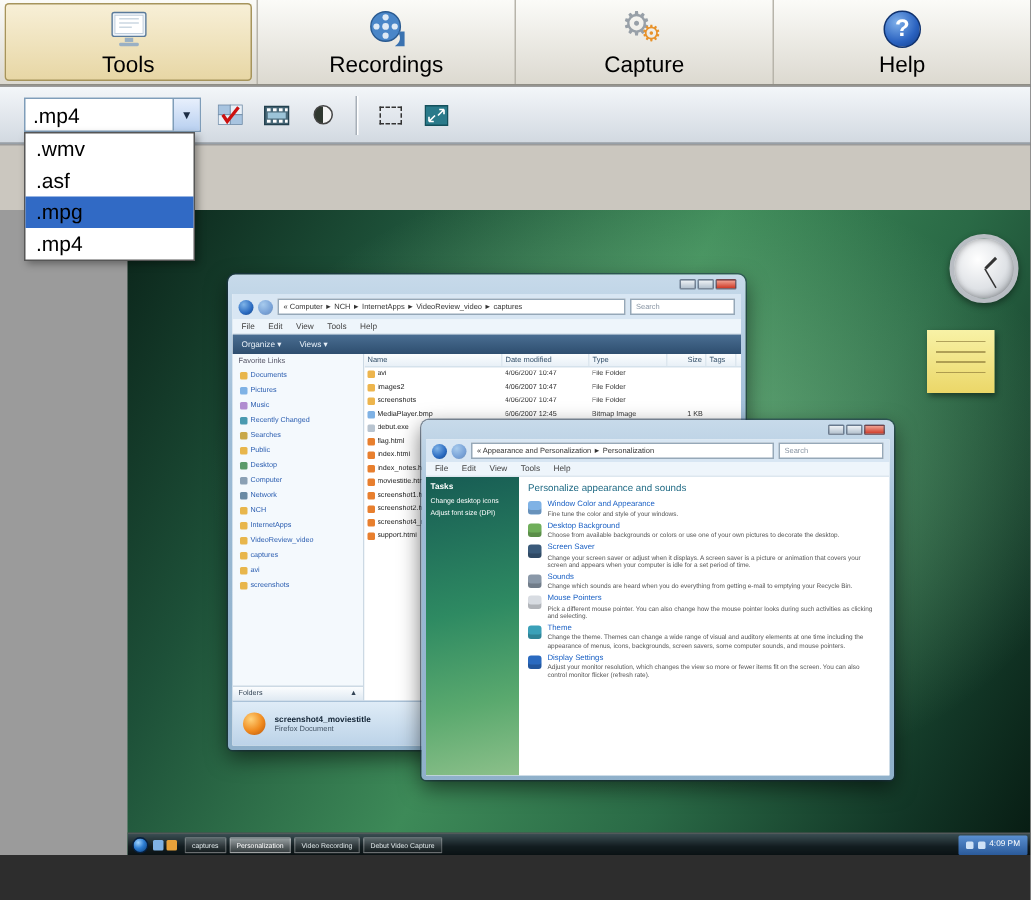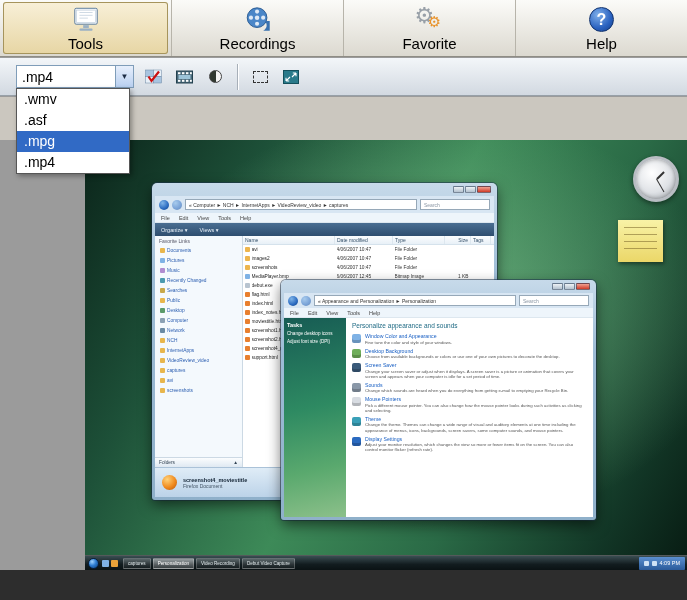--- a/index.html
+++ b/index.html
@@ -34,21 +34,21 @@
   .mini-btn { width: 24px; height: 24px; background: none; border: none; display: flex; align-items: center; justify-content: center; }
   .vsep { width: 1px; height: 26px; background: #a7afb8; box-shadow: 1px 0 0 #fff; margin: 0 3px; }
   .contrast-ic { width: 13px; height: 13px; border-radius: 50%; border: 1px solid #444;
     background: linear-gradient(90deg, #303830 50%, #f4f4f4 50%); }
   .dashed-ic { width: 15px; height: 12px; border: 1px dashed #333; }
 
   
   .dropdown { position: absolute; left: 16px; top: 88px; width: 114px; background: #fff;
     border: 1px solid #565656; box-shadow: 2px 2px 5px rgba(0,0,0,.35); z-index: 99; }
   .dd-item { height: 21px; line-height: 21px; padding-left: 7px; font-size: 14px; color: #000; cursor: default; }
-  .dd-item.hl { background: #316ac5; color: #ffffff; }
+  .dd-item.hl { background: #316ac5; color: #000000; }
 
   
   .preview { position: absolute; top: 97px; left: 0; width: 687px; height: 503px; background: #9b9b9b; }
   .strip-top { position: absolute; top: 0; left: 0; width: 100%; height: 43px; background: #cbc7bf; }
   .strip-bottom { position: absolute; bottom: 0; left: 0; width: 100%; height: 30px; background: #2d2d2d; }
 
   .shot { position: absolute; left: 85px; top: 43px; width: 602px; height: 430px; overflow: hidden;
     background:
       radial-gradient(ellipse 420px 300px at 58% 42%, rgba(150,215,160,.55), rgba(0,0,0,0) 70%),
       linear-gradient(118deg, #0b241a 0%, #1d5038 22%, #3d8a58 48%, #2a6a46 68%, #123626 88%, #071b12 100%); }
@@ -196,21 +196,21 @@
       </div>
     </div>
     <div class="tb-cell">
       <div class="tb-btn">
         <span class="tb-ic">
           <span class="gearwrap">
               <span class="gear1">⚙</span>
               <span class="gear2">⚙</span>
             </span>
         </span>
-        <span class="tb-label">Favorite</span>
+        <span class="tb-label">Capture</span>
       </div>
     </div>
     <div class="tb-cell">
       <div class="tb-btn">
         <span class="tb-ic">
             <span class="help-ic">?</span>
           </span>
         <span class="tb-label">Help</span>
       </div>
     </div>

